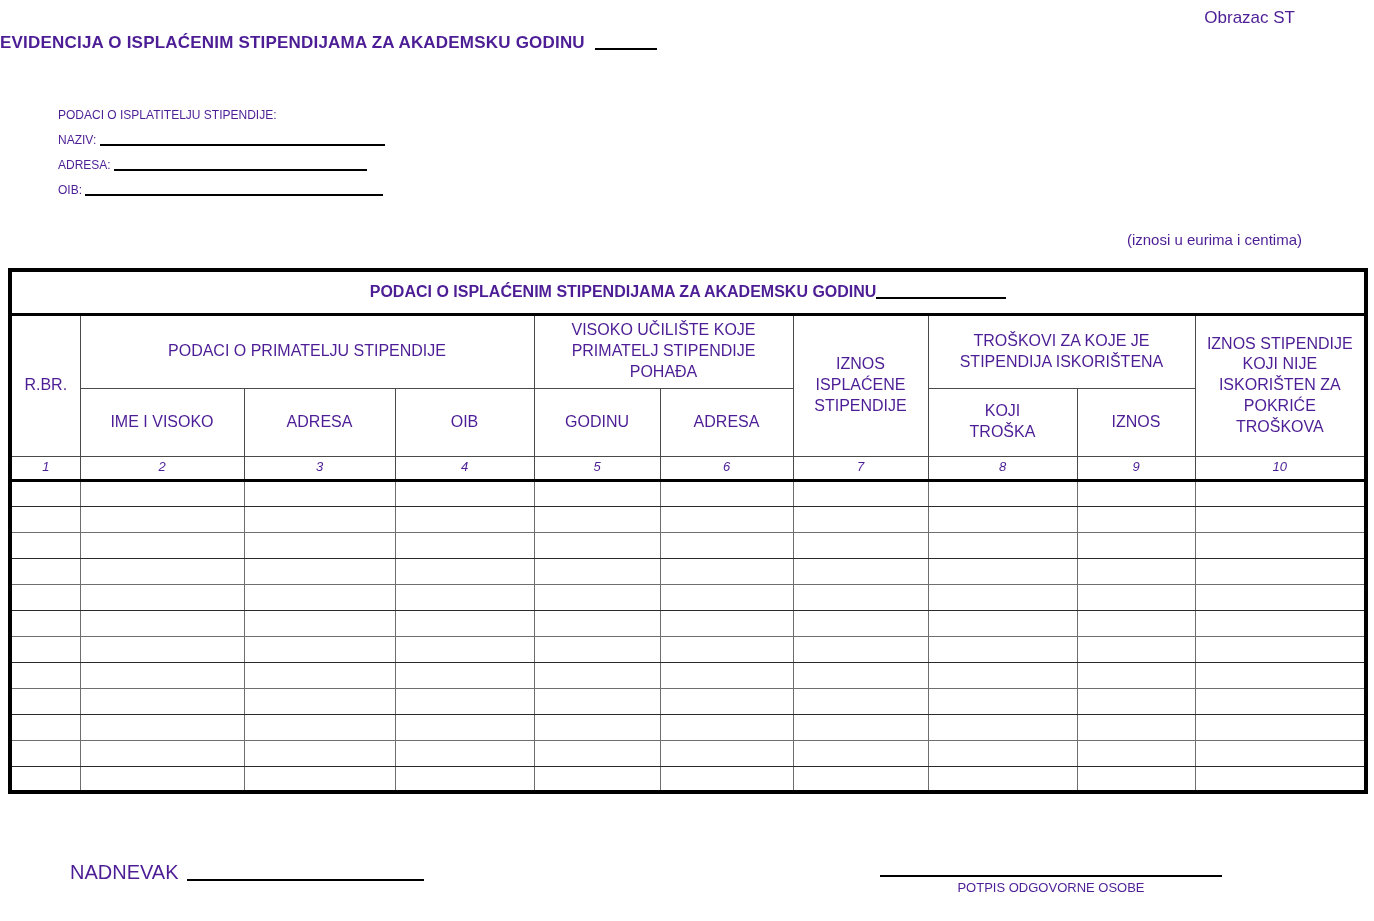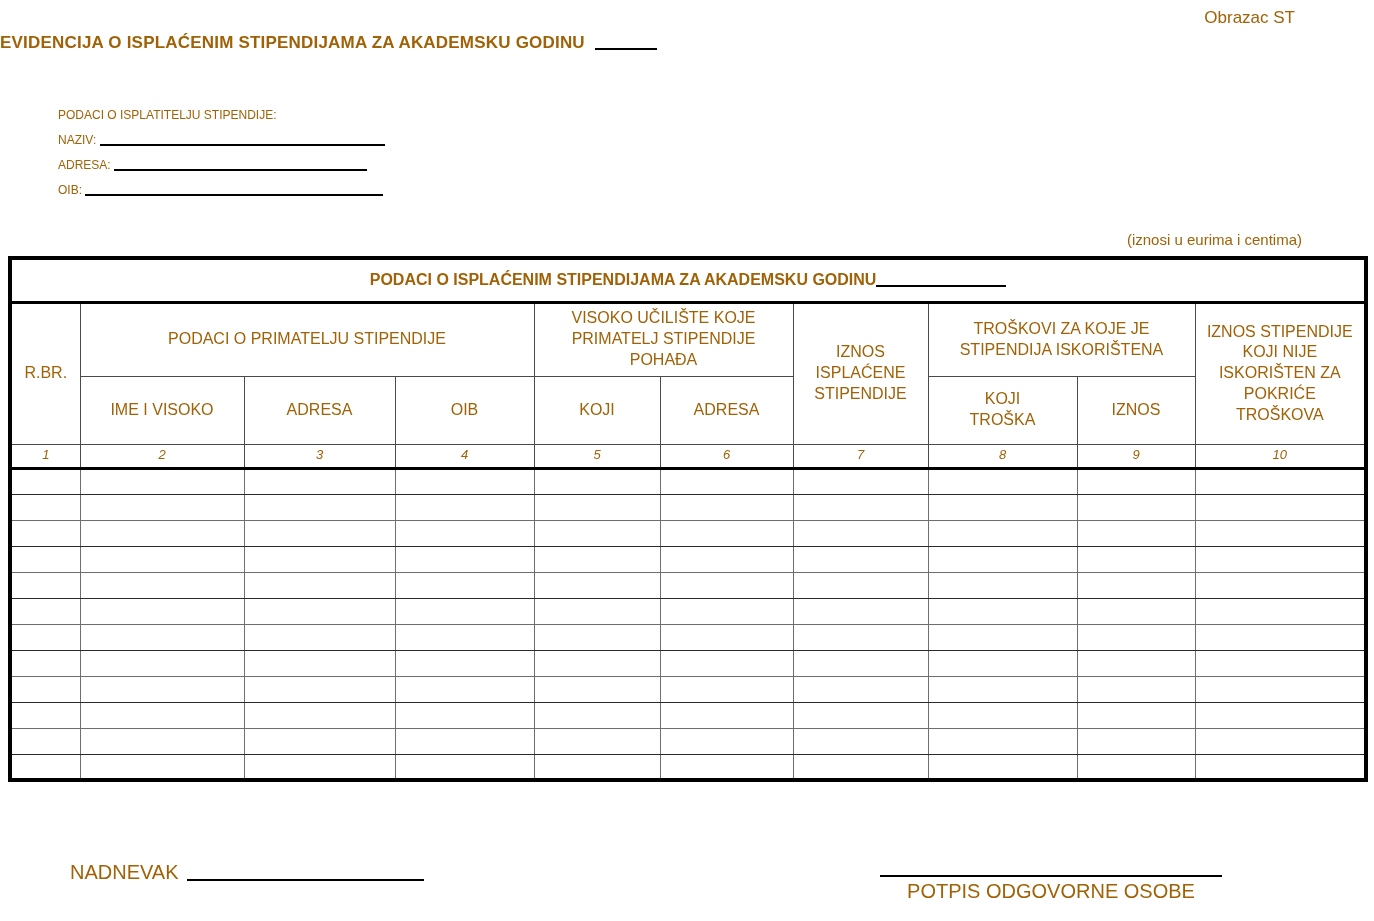--- a/index.html
+++ b/index.html
@@ -2,21 +2,21 @@
 <html><head>
 <meta charset="utf-8">
 <style>
   * { margin: 0; padding: 0; box-sizing: border-box; }
   html, body { background: #ffffff; }
   .page {
     position: relative;
     width: 1374px;
     height: 921px;
     background: #ffffff;
-    color: #a16207;
+    color: #4c1d95;
     font-family: "Liberation Sans", "DejaVu Sans", sans-serif;
     overflow: hidden;
   }
   .form-code {
     position: absolute;
     top: 8px;
     right: 79px;
     font-size: 17px;
   }
   .page-title {
@@ -50,21 +50,21 @@
   }
   .amounts-note {
     position: absolute;
     top: 231px;
     right: 72px;
     font-size: 15px;
   }
   table.sch-table {
     position: absolute;
     left: 8px;
-    top: 256px;
+    top: 268px;
     width: 1358px;
     border-collapse: collapse;
     table-layout: fixed;
     border: 4px solid #000;
   }
   table.sch-table td {
     border: 1px solid #4a4a4a;
     text-align: center;
     vertical-align: middle;
     font-size: 16px;
@@ -93,21 +93,21 @@
     left: 70px;
     top: 861px;
     font-size: 20px;
   }
   .signature {
     position: absolute;
     left: 880px;
     top: 856px;
     width: 342px;
     text-align: center;
-    font-size: 20px;
+    font-size: 13px;
   }
   .signature .sig-line {
     height: 21px;
     border-bottom: 2px solid #000;
     margin-bottom: 3px;
   }
 </style>
 </head>
 <body>
 
@@ -161,21 +161,21 @@
         <td colspan="3">PODACI O PRIMATELJU STIPENDIJE</td>
         <td colspan="2">VISOKO UČILIŠTE KOJE PRIMATELJ STIPENDIJE POHAĐA</td>
         <td rowspan="2">IZNOS ISPLAĆENE STIPENDIJE</td>
         <td colspan="2">TROŠKOVI ZA KOJE JE STIPENDIJA ISKORIŠTENA</td>
         <td rowspan="2">IZNOS STIPENDIJE KOJI NIJE ISKORIŠTEN ZA POKRIĆE TROŠKOVA</td>
       </tr>
       <tr class="sub-row">
         <td>IME I VISOKO</td>
         <td>ADRESA</td>
         <td>OIB</td>
-        <td>KOJI</td>
+        <td>GODINU</td>
         <td>ADRESA</td>
         <td><span class="narrow">KOJI TROŠKA</span></td>
         <td>IZNOS</td>
       </tr>
       <tr class="num-row">
         <td>1</td>
         <td>2</td>
         <td>3</td>
         <td>4</td>
         <td>5</td>

